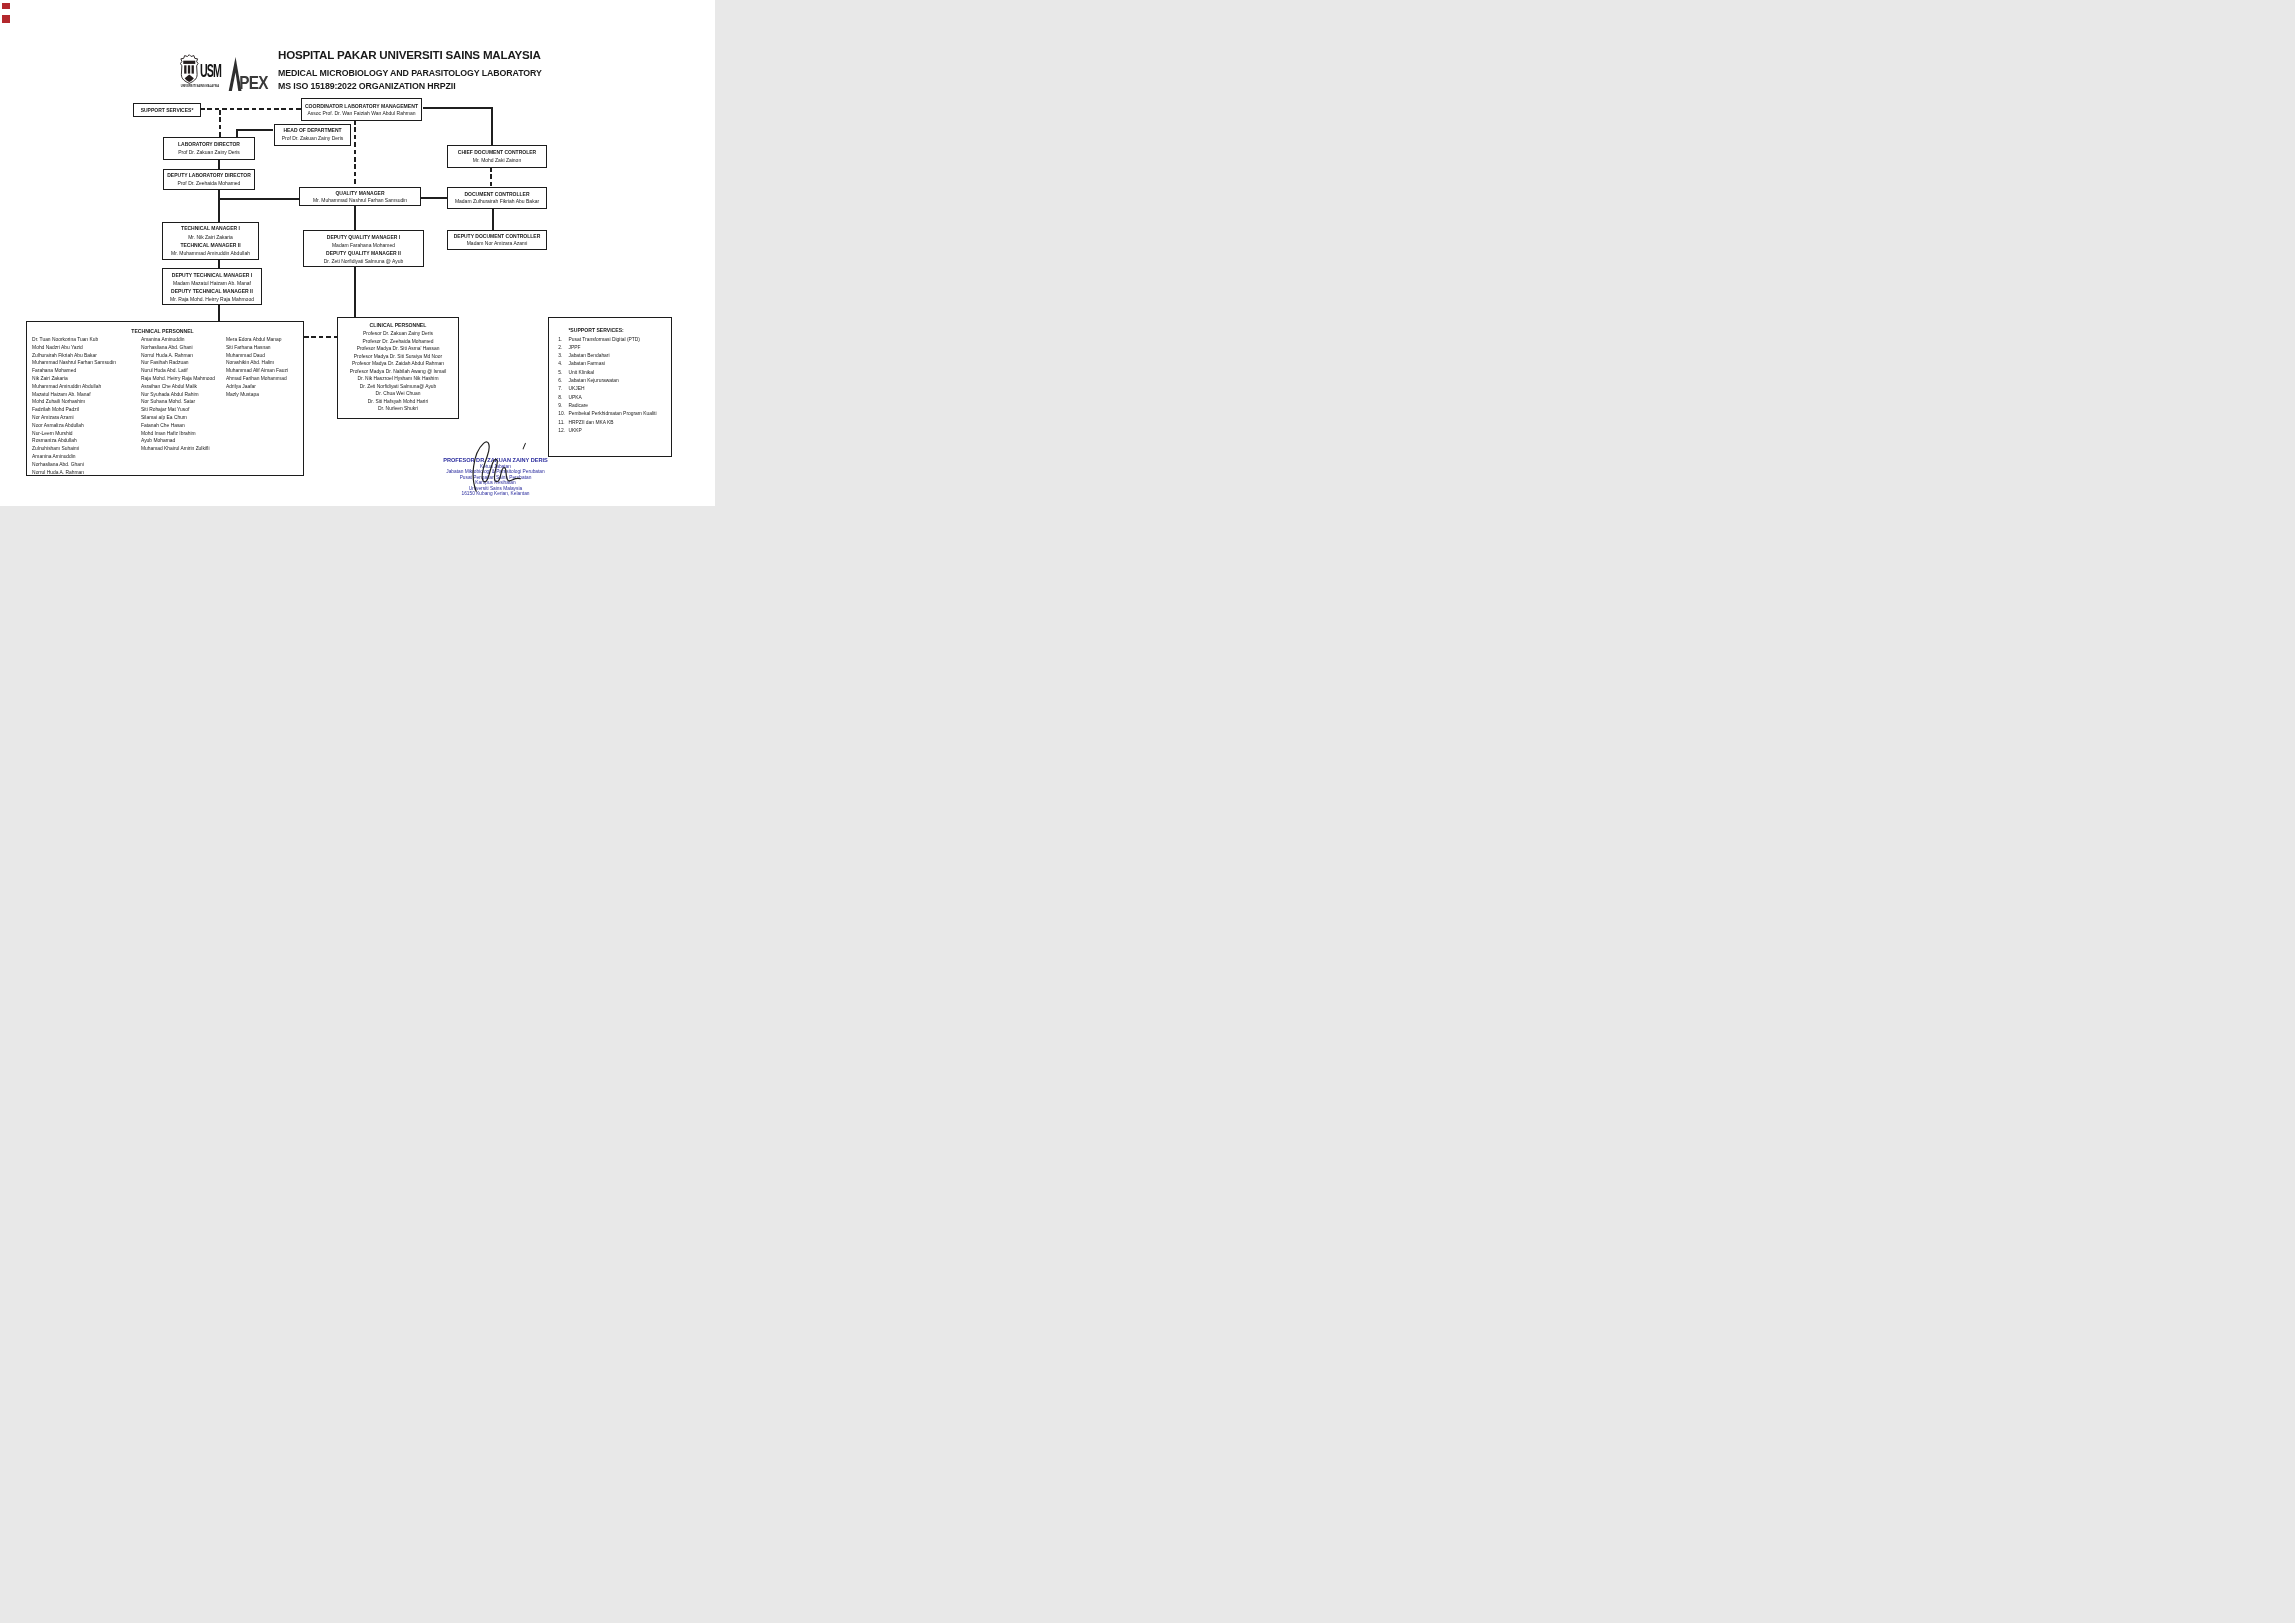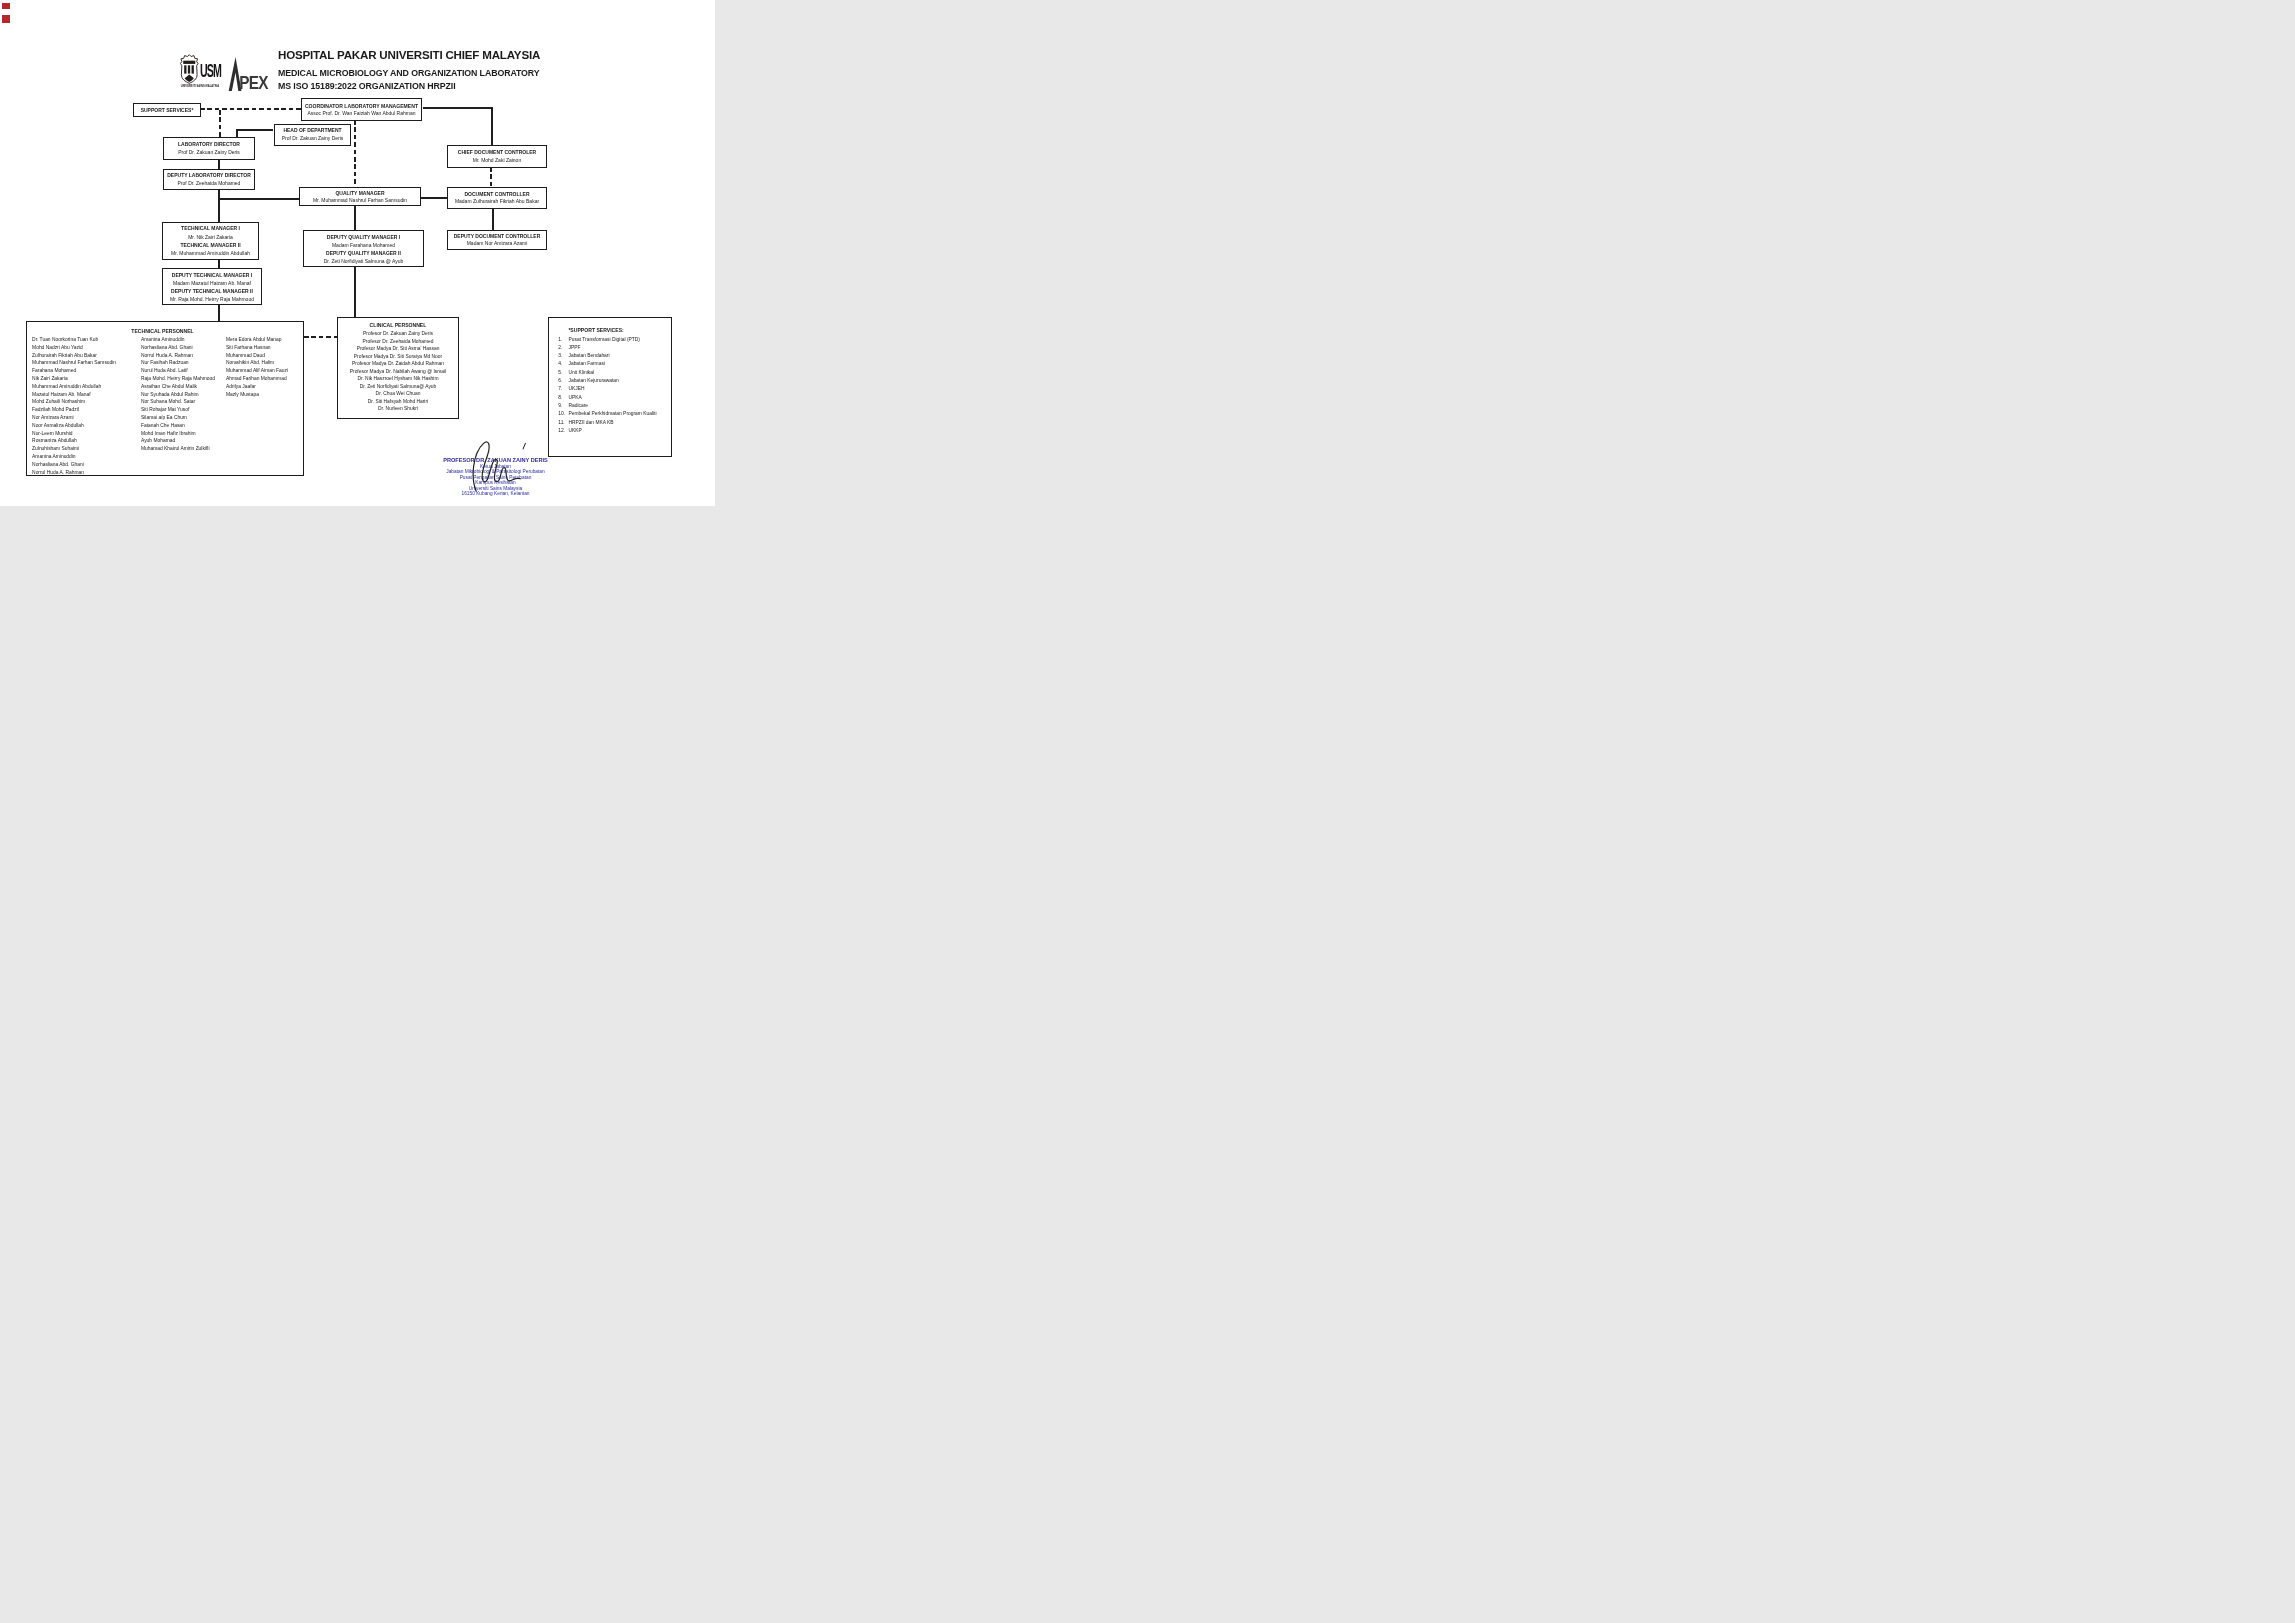--- a/index.html
+++ b/index.html
@@ -109,22 +109,22 @@
   <svg class="abs logo-usm" width="23" height="28" viewBox="0 0 50 60">
     <text x="2" y="46" font-family="Liberation Sans, sans-serif" font-size="38" font-weight="900" letter-spacing="-3" fill="#151515" textLength="46" lengthAdjust="spacingAndGlyphs">USM</text>
   </svg>
   <div class="abs usm-caption">UNIVERSITI SAINS MALAYSIA</div>
   <svg class="abs logo-apex" width="44" height="35" viewBox="0 0 96 76">
     <polygon points="23,2 36,76 8,76" fill="#2e2e2e"></polygon>
     <polygon points="23,36 29,76 15,76" fill="#ffffff"></polygon>
     <text x="31" y="71" font-family="Liberation Sans, sans-serif" font-size="40" font-weight="800" letter-spacing="-2" fill="#3a3a3a" textLength="62" lengthAdjust="spacingAndGlyphs">PEX</text>
   </svg>
 
-  <div class="abs t1">HOSPITAL PAKAR UNIVERSITI CHIEF MALAYSIA</div>
-  <div class="abs t2">MEDICAL MICROBIOLOGY AND ORGANIZATION LABORATORY</div>
+  <div class="abs t1">HOSPITAL PAKAR UNIVERSITI SAINS MALAYSIA</div>
+  <div class="abs t2">MEDICAL MICROBIOLOGY AND PARASITOLOGY LABORATORY</div>
   <div class="abs t3">MS ISO 15189:2022 ORGANIZATION HRPZII</div>
 
   <div class="ln dash-h l1"></div>
   <div class="ln dash-v l2"></div>
   <div class="ln l3"></div>
   <div class="ln l4"></div>
   <div class="ln l5"></div>
   <div class="ln l6"></div>
   <div class="ln dash-v l7"></div>
   <div class="ln l8"></div>

